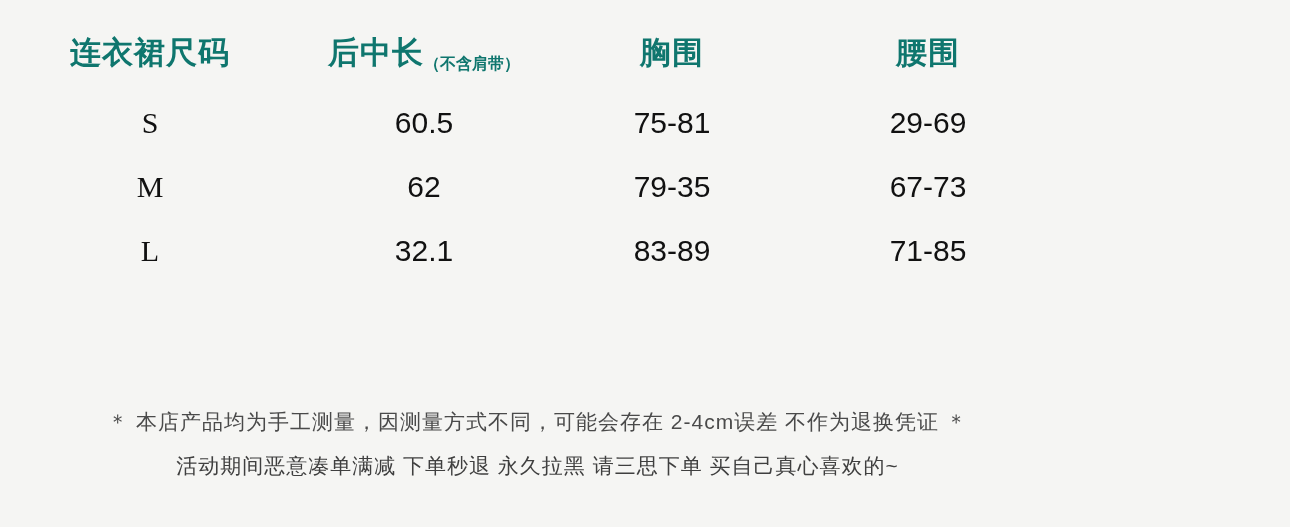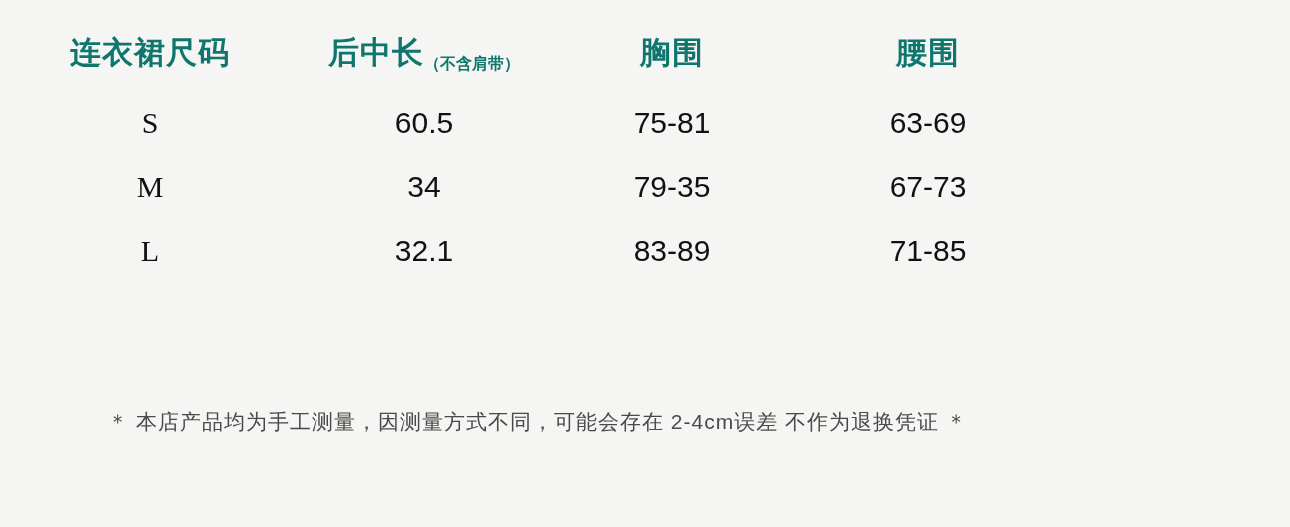--- a/index.html
+++ b/index.html
@@ -115,34 +115,35 @@
         <th>
           <span class="hdr-main">腰围</span>
         </th>
       </tr>
     </thead>
     <tbody>
       <tr>
         <td class="sizecell">S</td>
         <td>60.5</td>
         <td>75-81</td>
-        <td>63-69</td>
+        <td>29-69</td>
       </tr>
       <tr>
         <td class="sizecell">M</td>
-        <td>34</td>
+        <td>62</td>
         <td>79-35</td>
         <td>67-73</td>
       </tr>
       <tr>
         <td class="sizecell">L</td>
         <td>32.1</td>
         <td>83-89</td>
         <td>71-85</td>
       </tr>
     </tbody>
   </table>
 
   <div class="notes">
     <div class="note-line">＊ 本店产品均为手工测量，因测量方式不同，可能会存在 2-4cm误差 不作为退换凭证 ＊</div>
+    <div class="note-line second">活动期间恶意凑单满减 下单秒退 永久拉黑 请三思下单 买自己真心喜欢的~</div>
   </div>
 
 </div>
 
 </body></html>

